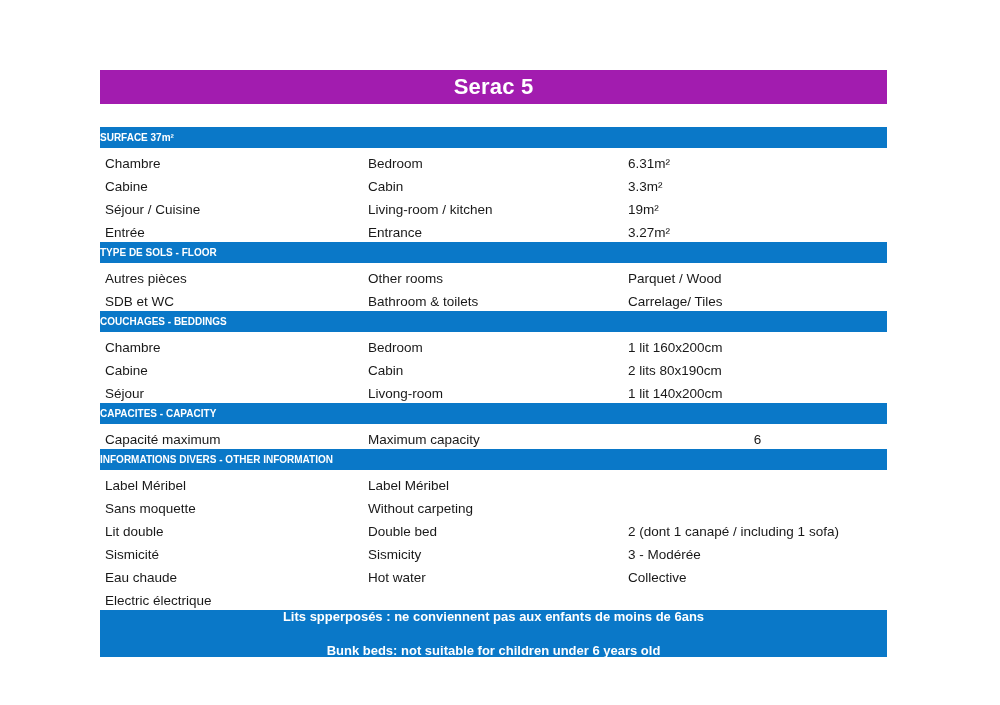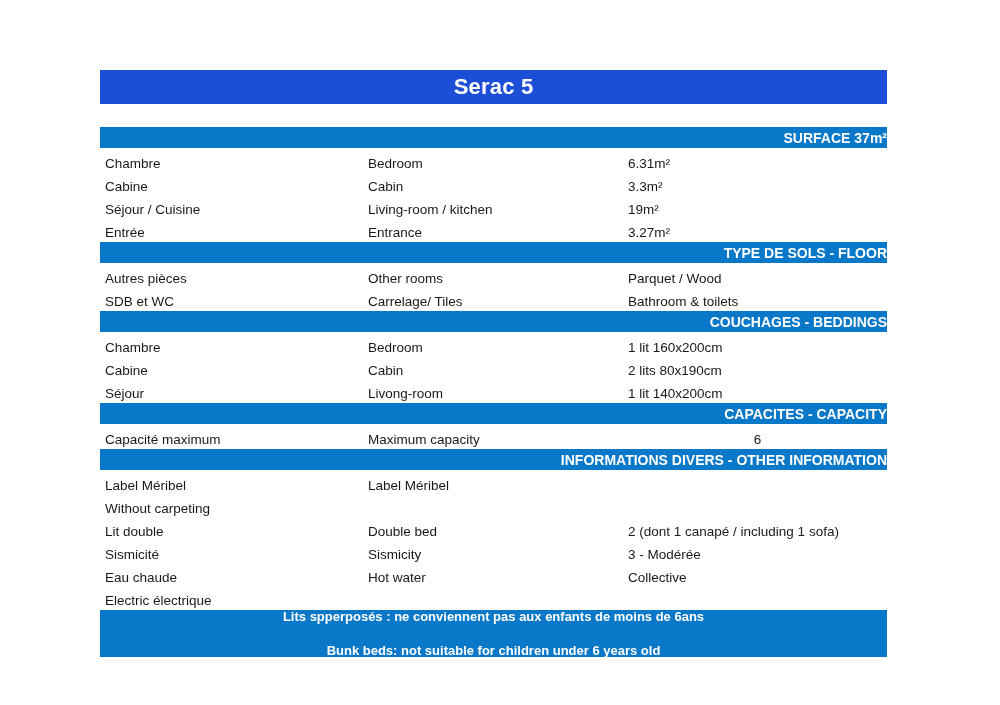--- a/index.html
+++ b/index.html
@@ -12,39 +12,39 @@
     overflow: hidden;
   }
   .sheet {
     position: absolute;
     left: 100px;
     top: 70px;
     width: 787px;
   }
   .title-banner {
     height: 34px;
-    background: #1d4ed8;
+    background: #a21caf;
     color: #ffffff;
     font-weight: bold;
     font-size: 22px;
     display: flex;
     align-items: center;
     justify-content: center;
     letter-spacing: 0.2px;
     margin-bottom: 23px;
   }
   .section-header {
     height: 21px;
     background: #0a78c8;
     color: #ffffff;
     font-weight: bold;
-    font-size: 14px;
+    font-size: 10px;
     display: flex;
     align-items: center;
-    justify-content: flex-end;
+    justify-content: flex-start;
     margin-top: 2px;
   }
   .row {
     display: grid;
     grid-template-columns: 263px 260px 1fr;
     height: 23px;
     align-items: center;
     padding-left: 5px;
     font-size: 13.5px;
     color: #191919;
@@ -105,22 +105,22 @@
     <div class="section-header">
       <span>TYPE DE SOLS - FLOOR</span>
     </div>
     <div class="row">
       <span class="cell">Autres pièces</span>
       <span class="cell">Other rooms</span>
       <span class="cell">Parquet / Wood</span>
     </div>
     <div class="row">
       <span class="cell">SDB et WC</span>
+      <span class="cell">Bathroom &amp; toilets</span>
       <span class="cell">Carrelage/ Tiles</span>
-      <span class="cell">Bathroom &amp; toilets</span>
     </div>
   </div>
 
   <div>
     <div class="section-header">
       <span>COUCHAGES - BEDDINGS</span>
     </div>
     <div class="row">
       <span class="cell">Chambre</span>
       <span class="cell">Bedroom</span>
@@ -152,20 +152,21 @@
   <div>
     <div class="section-header">
       <span>INFORMATIONS DIVERS - OTHER INFORMATION</span>
     </div>
     <div class="row">
       <span class="cell">Label Méribel</span>
       <span class="cell">Label Méribel</span>
       <span class="cell"></span>
     </div>
     <div class="row">
+      <span class="cell">Sans moquette</span>
       <span class="cell">Without carpeting</span>
       <span class="cell"></span>
     </div>
     <div class="row">
       <span class="cell">Lit double</span>
       <span class="cell">Double bed</span>
       <span class="cell">2 (dont 1 canapé / including 1 sofa)</span>
     </div>
     <div class="row">
       <span class="cell">Sismicité</span>

